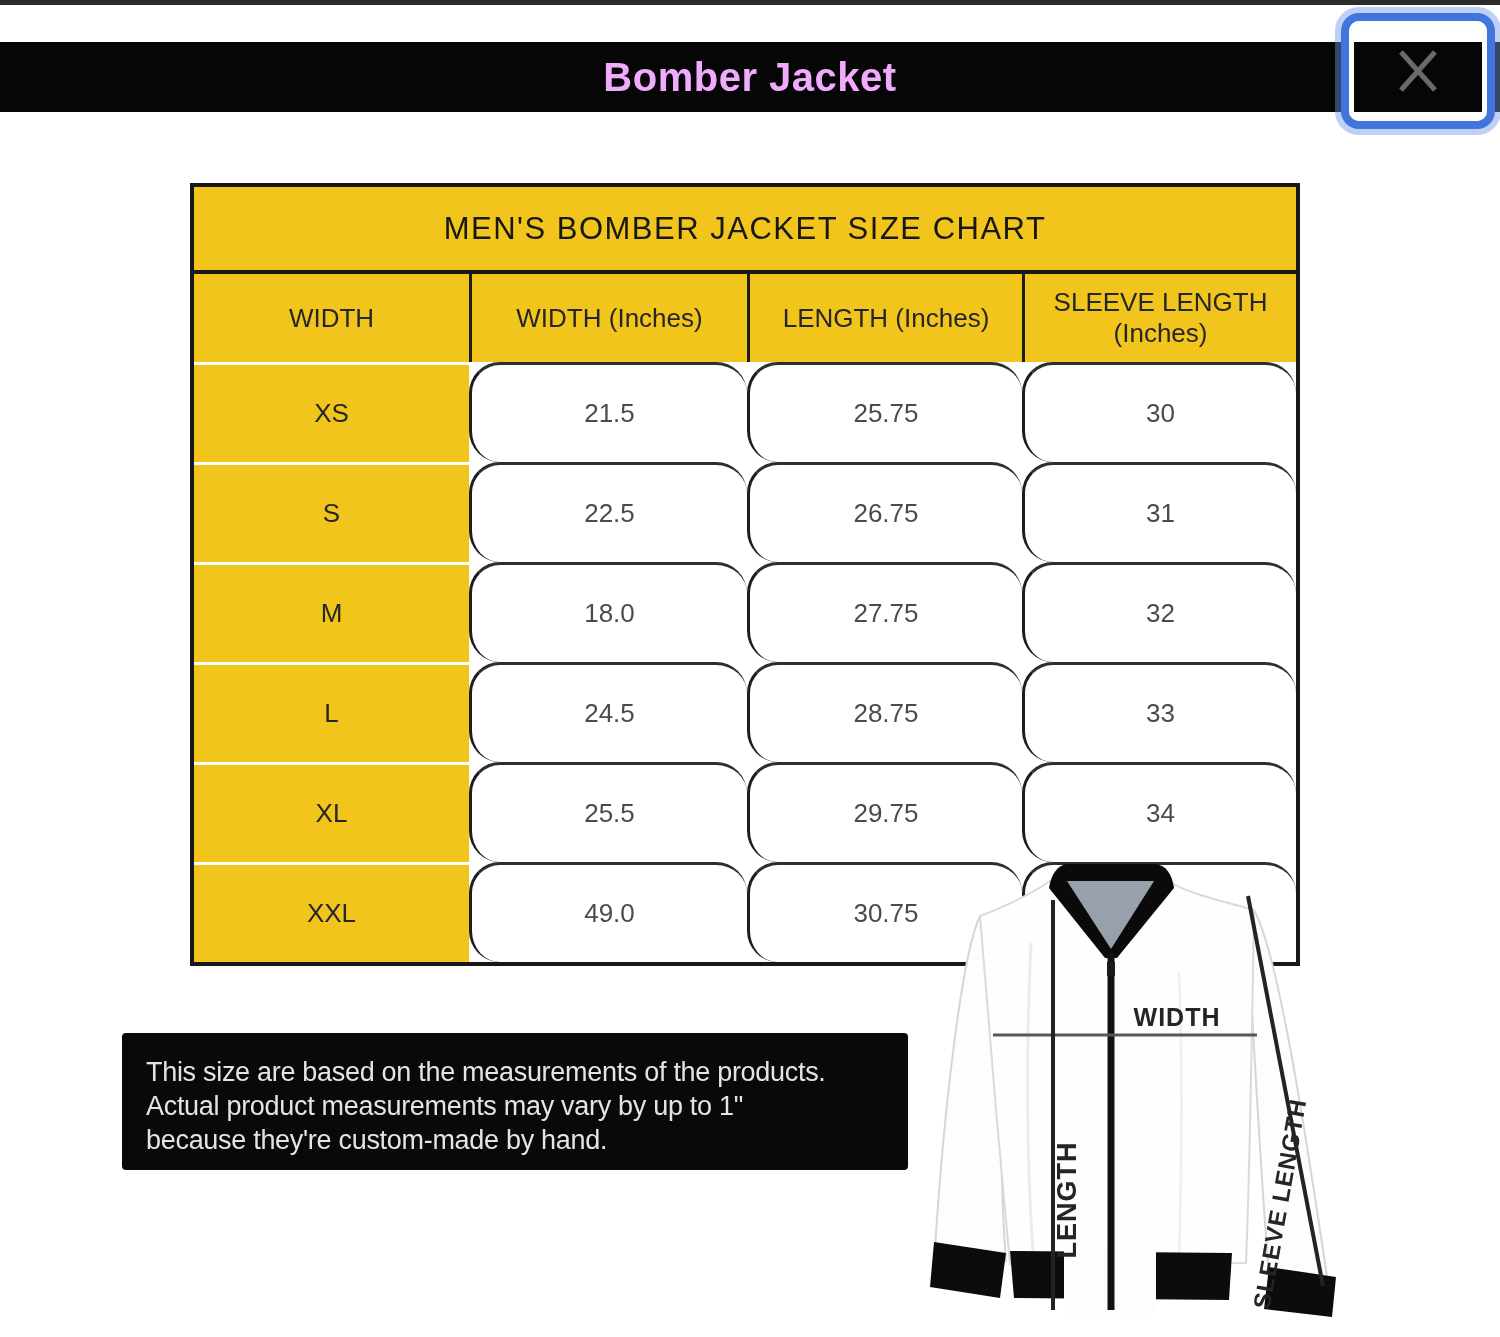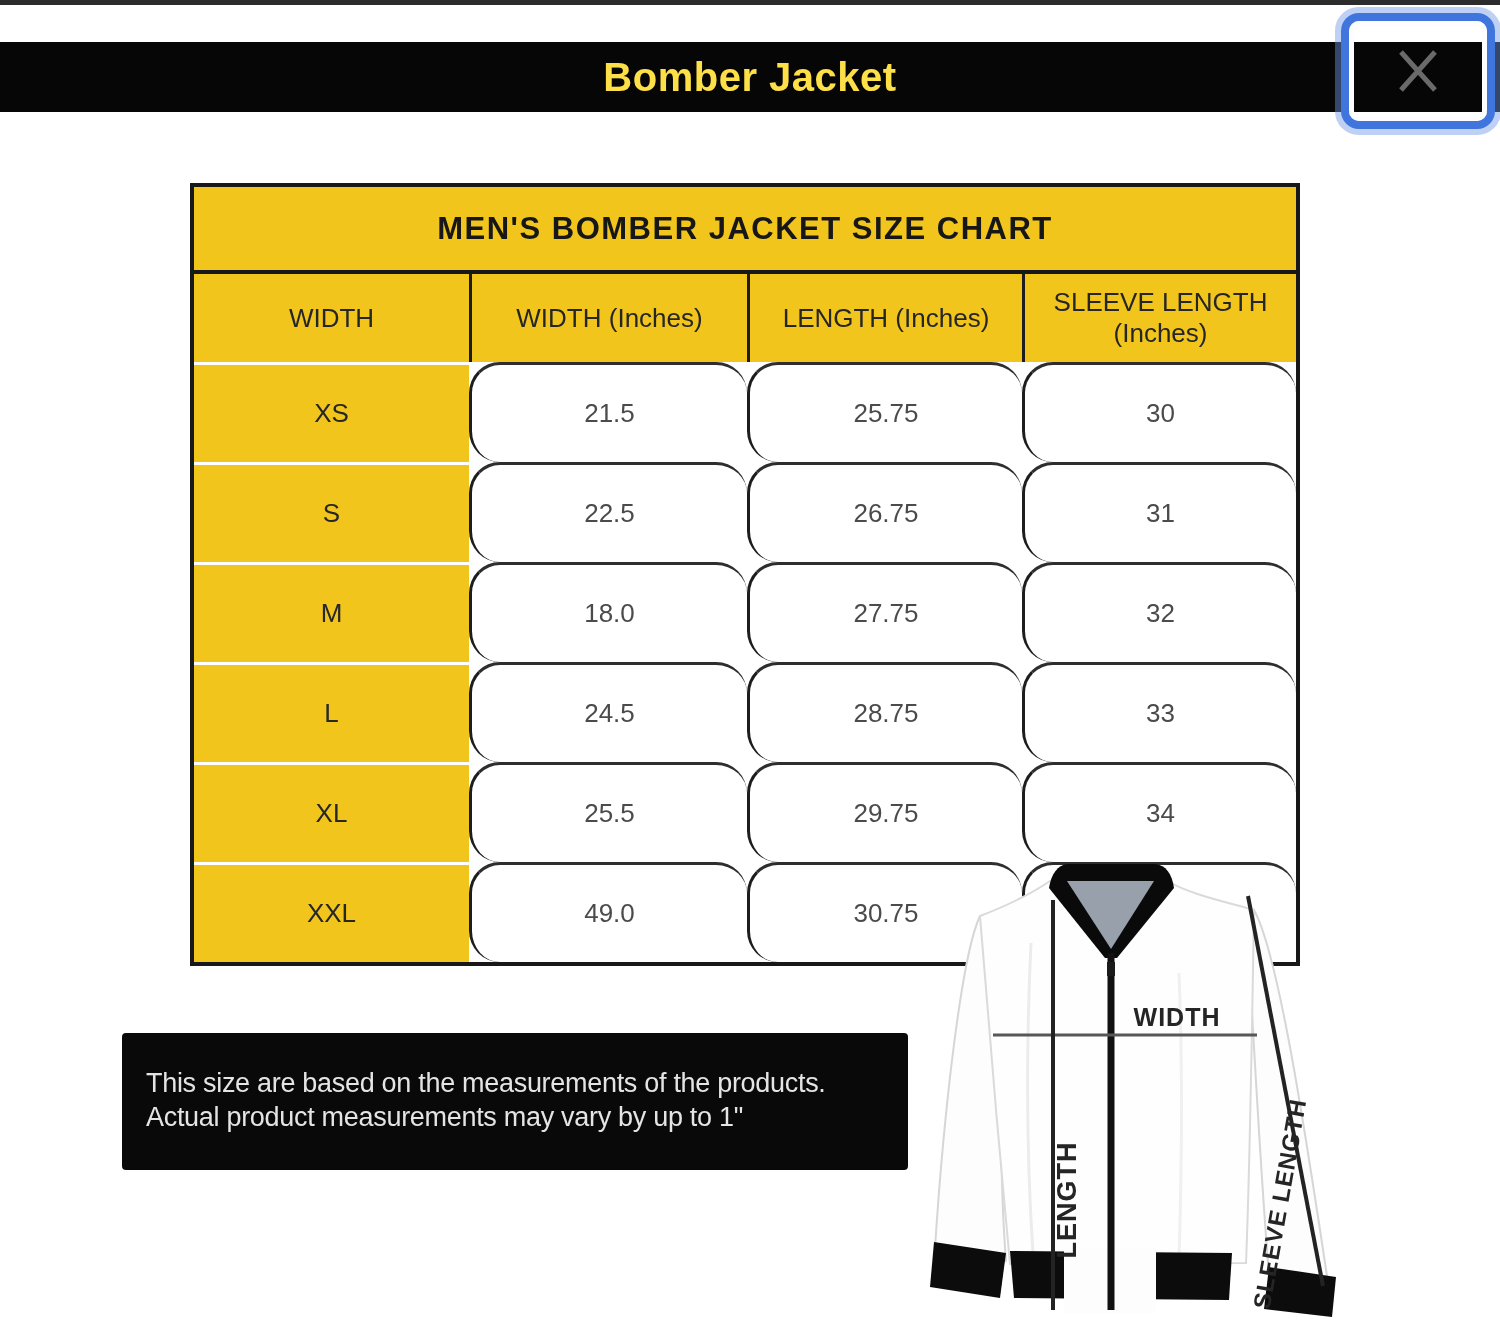--- a/index.html
+++ b/index.html
@@ -11,61 +11,61 @@
   .screen{
     position:relative;width:1500px;height:1337px;background:#ffffff;overflow:hidden;
     font-family:"Liberation Sans",sans-serif;
   }
   .top-strip{position:absolute;left:0;top:0;width:1500px;height:5px;background:#2c2c2c;}
   .header-bar{
     position:absolute;left:0;top:42px;width:1500px;height:70px;background:#060606;
     display:flex;align-items:center;justify-content:center;z-index:1;
   }
   .header-title{
-    color:#fde047;font-size:40px;font-weight:bold;letter-spacing:.5px;
+    color:#f0abfc;font-size:40px;font-weight:bold;letter-spacing:.5px;
   }
   .close-btn{
     position:absolute;left:1349px;top:21px;width:138px;height:100px;
     background:transparent;border:5px solid #fdfdfd;border-radius:10px;
     box-shadow:0 0 0 8px #3f75dc,0 0 0 14px rgba(110,150,230,.45);
     display:flex;align-items:center;justify-content:center;cursor:pointer;z-index:2;padding:0;
   }
   .x-icon{display:block;}
 
   
   .size-table{
     position:absolute;left:190px;top:183px;width:1102px;
     border-collapse:separate;border-spacing:0;table-layout:fixed;
     border:4px solid var(--border-black);background:#ffffff;
   }
   .size-table td,.size-table th{box-sizing:border-box;text-align:center;vertical-align:middle;}
   .title-cell{
     height:87px;background:var(--yellow);border-bottom:4px solid var(--border-black);
-    font-size:31px;font-weight:bold;letter-spacing:1.5px;color:#171717;
+    font-size:31px;font-weight:normal;letter-spacing:1.5px;color:#171717;
   }
   .head-row th{
     height:88px;background:var(--yellow);font-size:26px;font-weight:normal;
     color:#262626;line-height:31px;padding:0 18px;
   }
   th.col-data{border-left:3px solid #1d1d1d;}
   .data-row td{height:100px;font-size:26px;}
   .size-cell{
     background:var(--yellow);border-top:3px solid #ffffff;
     color:#272727;font-size:28px;
   }
   .val-cell{
     background:#ffffff;border-left:3px solid #1d1d1d;border-top:3px solid var(--row-line);
     color:#4b4b4b;
     border-radius:31px;
   }
 
   
   .note-box{
     position:absolute;left:122px;top:1033px;width:786px;height:137px;box-sizing:border-box;
-    background:#090909;border-radius:4px;padding:33px 0 0 24px;
+    background:#090909;border-radius:4px;padding:22px 0 0 24px;
   }
   .note-line{
     color:#e4e4e4;font-size:27px;line-height:34px;white-space:nowrap;letter-spacing:-0.3px;
   }
 
   
   .jacket{position:absolute;left:930px;top:858px;width:410px;height:465px;}
   .annot-text{fill:#252525;font-family:"Liberation Sans",sans-serif;font-weight:bold;}
 </style>
 </head>
@@ -137,20 +137,21 @@
         <td class="val-cell">49.0</td>
         <td class="val-cell">30.75</td>
         <td class="val-cell">35</td>
       </tr>
     </tbody>
   </table>
 
   <div class="note-box">
     <div class="note-line">This size are based on the measurements of the products.</div>
     <div class="note-line">Actual product measurements may vary by up to 1"</div>
+    <div class="note-line">because they're custom-made by hand.</div>
   </div>
 
   <div class="jacket">
     <svg width="410" height="465" viewBox="0 0 410 465">
 
       <path d="M50,58 C32,95 14,250 5,390 L10,396 76,403 C68,300 70,120 84,62 Z" fill="#fdfdfd" stroke="#d6d6d6" stroke-width="2"></path>
 
       <path d="M324,52 C348,95 374,265 397,418 L340,428 C330,318 322,140 316,58 Z" fill="#fdfdfd" stroke="#d6d6d6" stroke-width="2"></path>
 
       <path d="M50,58 C76,48 104,34 120,23 L238,23 C258,36 300,45 324,52 C322,170 320,310 316,405 L80,406 C70,300 56,140 50,58 Z" fill="#fefefe" stroke="#dadada" stroke-width="2"></path>

